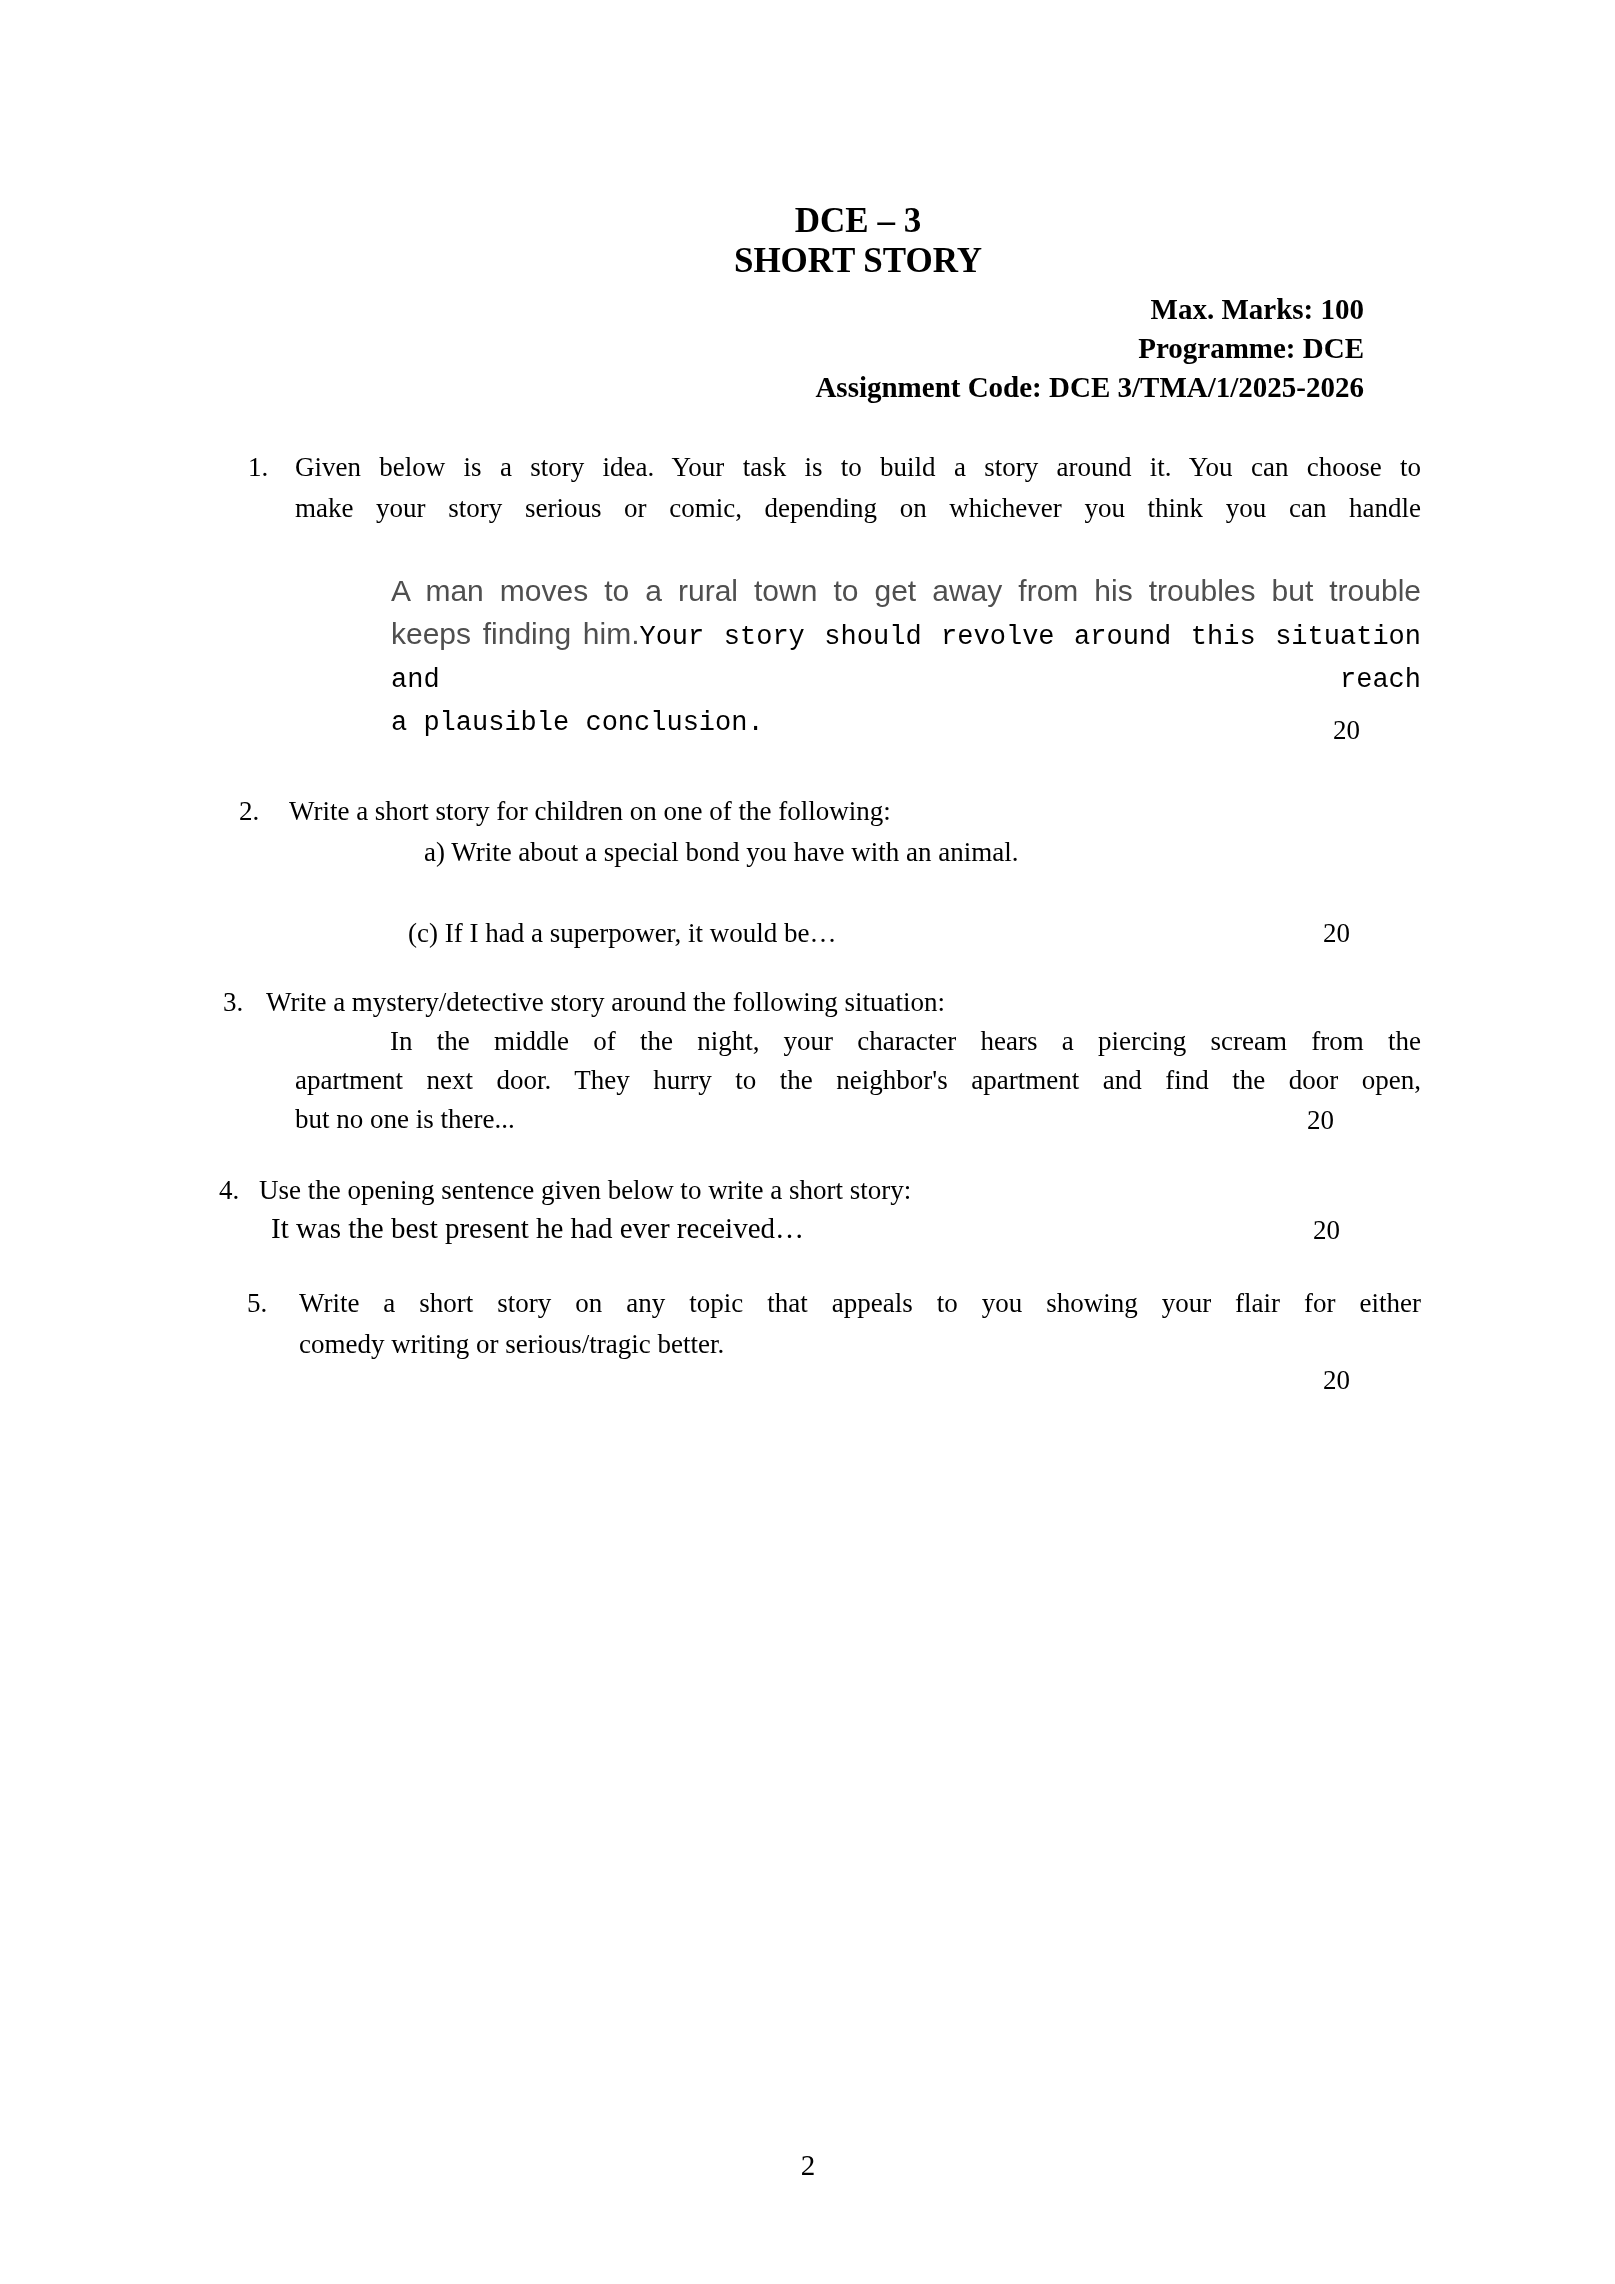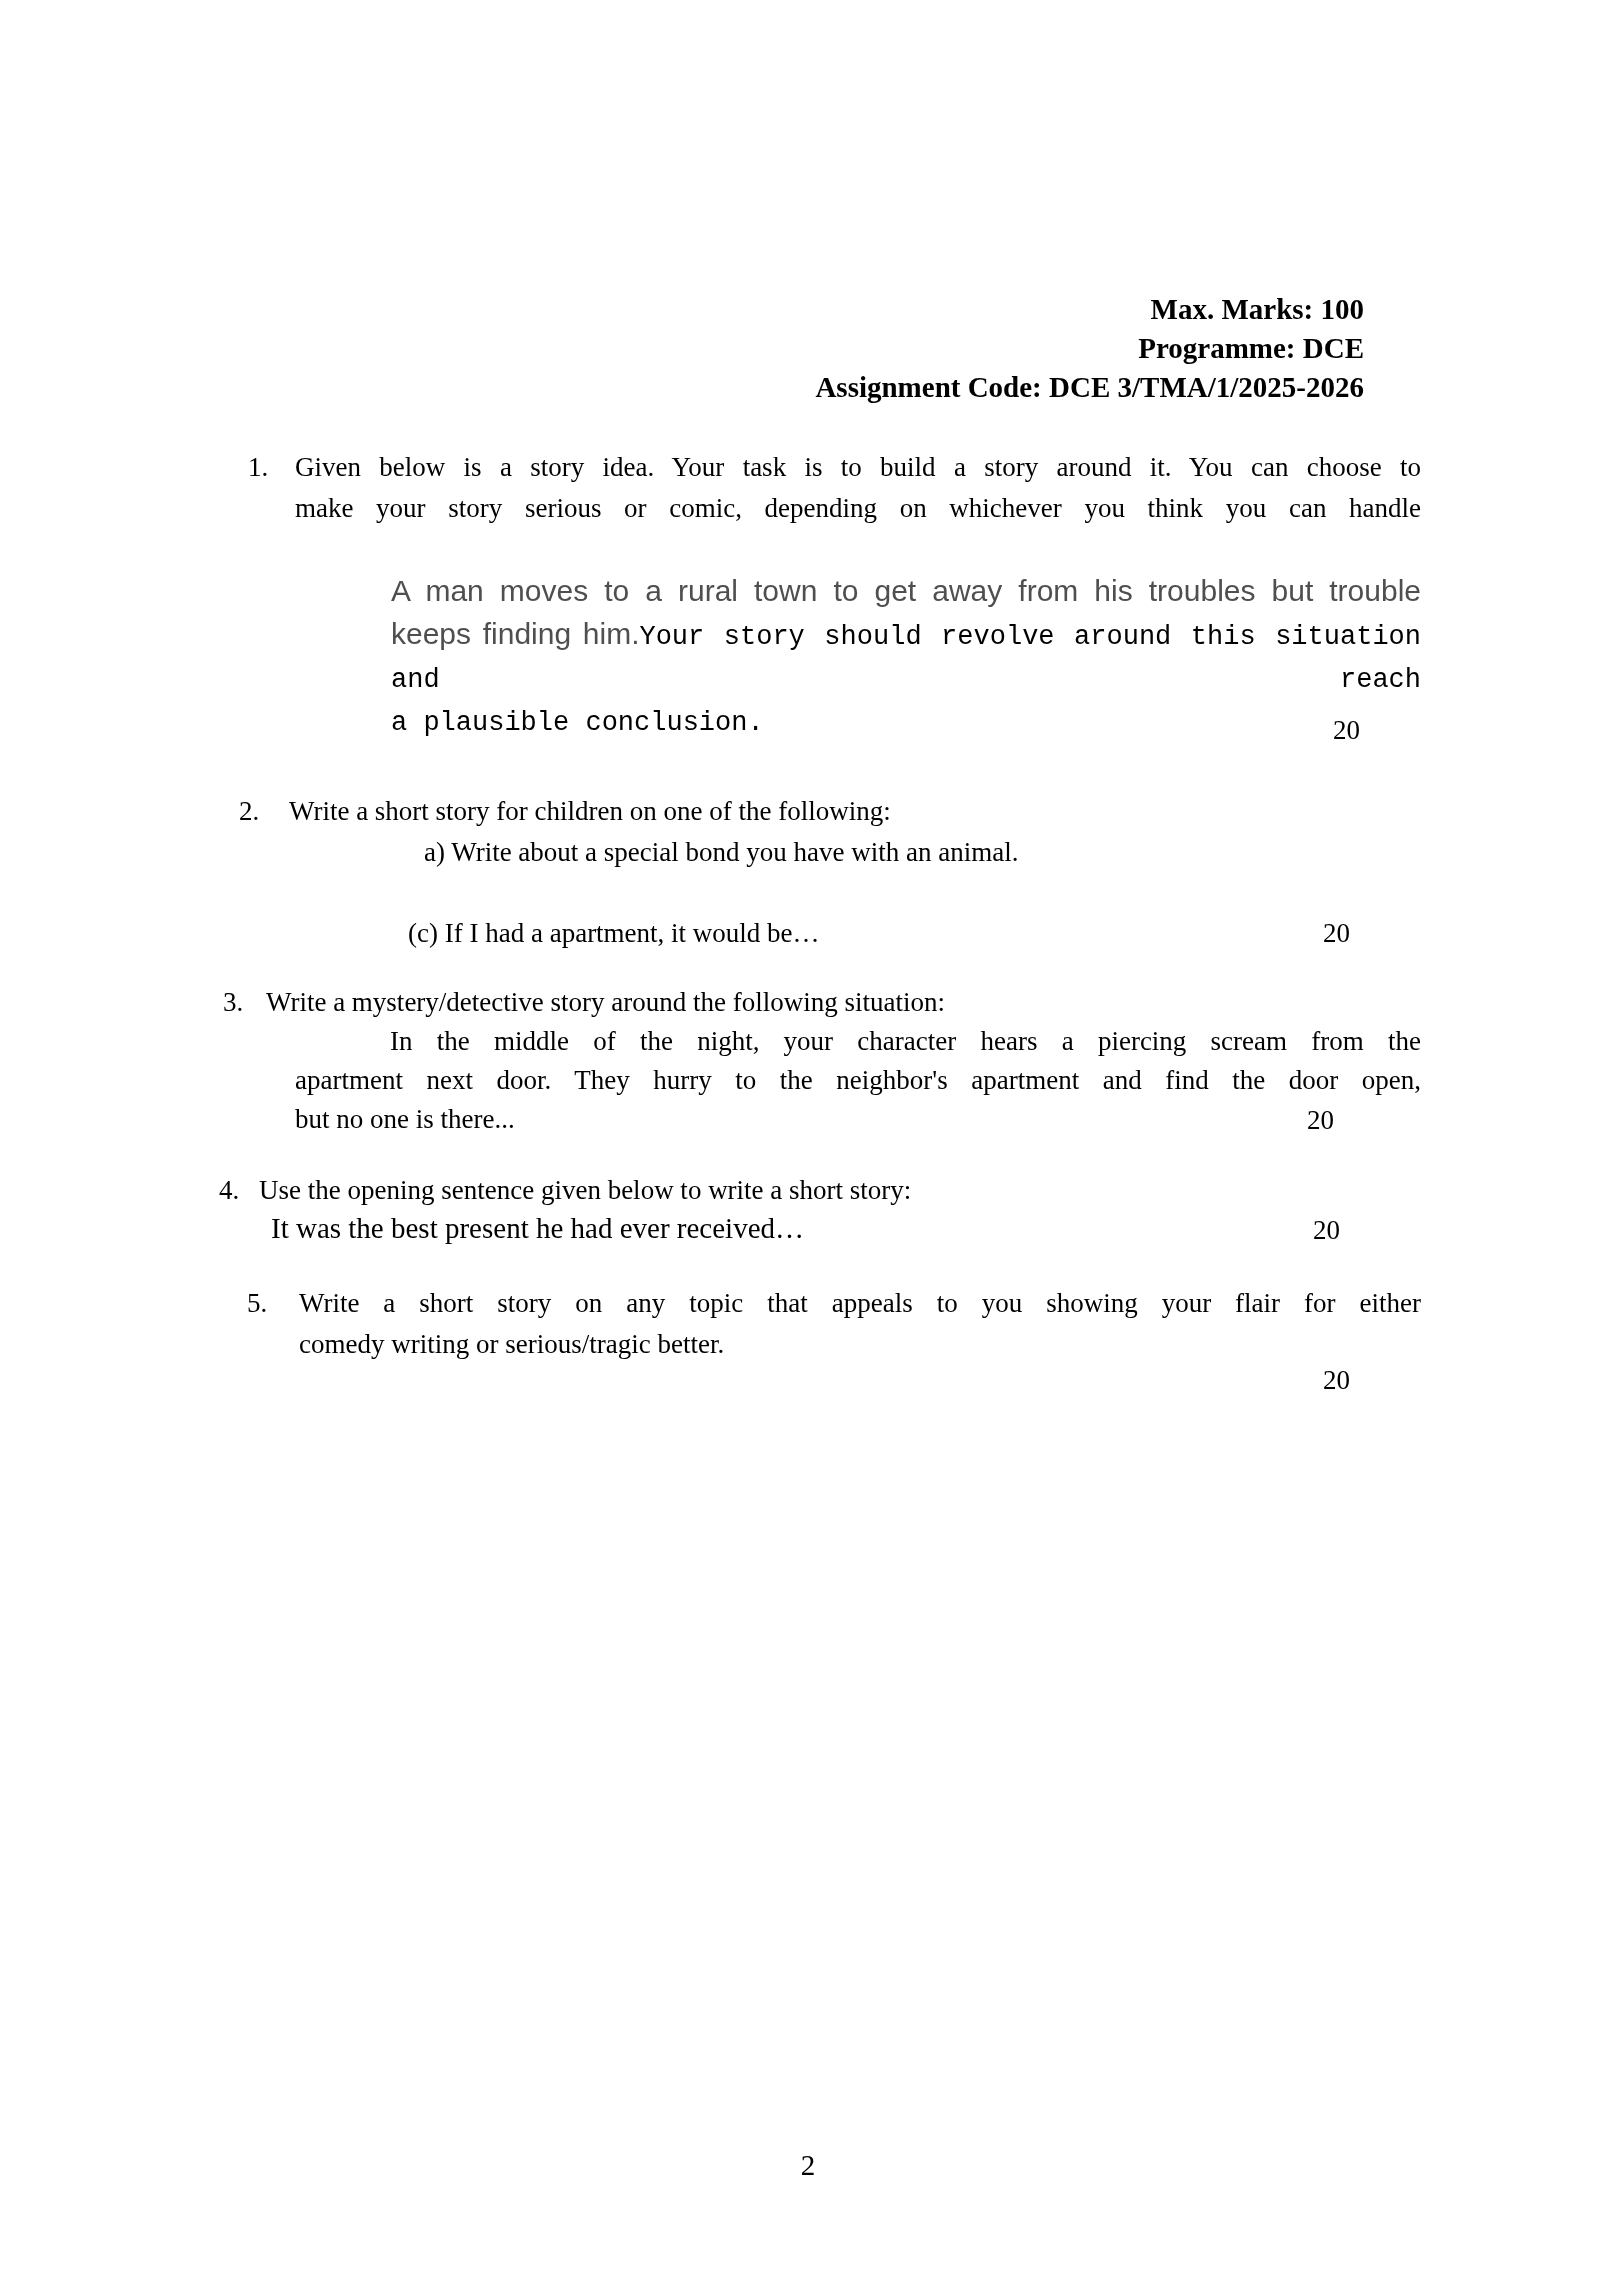--- a/index.html
+++ b/index.html
@@ -48,20 +48,24 @@
   .page-number{
     left:0; top:2146px; width:1616px;
     text-align:center; font-size:29px; line-height:39px;
   }
 </style>
 </head>
 <body>
 
 <div class="page">
 
+  <div class="abs title-block">
+    <div>DCE – 3</div>
+    <div>SHORT STORY</div>
+  </div>
 
   <div class="abs header-block">
     <div>Max. Marks: 100</div>
     <div>Programme: DCE</div>
     <div>Assignment Code: DCE 3/TMA/1/2025-2026</div>
   </div>
 
   <div class="abs q-number" style="left:248px; top:447px;">1.</div>
   <div class="abs q-lines q1-text">
     <div class="jl">Given below is a story idea. Your task is to build a story around it. You can choose to</div>
@@ -71,21 +75,21 @@
   <div class="abs q1-idea">
     <div class="jl"><span class="idea-sans">A man moves to a rural town to get away from his troubles but trouble</span></div>
     <div class="jl"><span class="idea-sans">keeps finding him.</span><span class="idea-serif">Your story should revolve around this situation and reach</span></div>
     <div><span class="idea-serif">a plausible conclusion.</span></div>
   </div>
   <div class="abs marks" style="left:1333px; top:710px;">20</div>
 
   <div class="abs q-number" style="left:239px; top:791px;">2.</div>
   <div class="abs q2-text">Write a short story for children on one of the following:</div>
   <div class="abs q-option" style="left:424px; top:832px;">a) Write about a special bond you have with an animal.</div>
-  <div class="abs q-option" style="left:408px; top:913px;">(c) If I had a apartment, it would be…</div>
+  <div class="abs q-option" style="left:408px; top:913px;">(c) If I had a superpower, it would be…</div>
   <div class="abs marks" style="left:1323px; top:913px;">20</div>
 
   <div class="abs q-number" style="left:223px; top:982px;">3.</div>
   <div class="abs q3-text">Write a mystery/detective story around the following situation:</div>
   <div class="abs q3-situation">
     <div class="jl q3-line1">In the middle of the night, your character hears a piercing scream from the</div>
     <div class="jl">apartment next door. They hurry to the neighbor's apartment and find the door open,</div>
     <div>but no one is there...</div>
   </div>
   <div class="abs marks" style="left:1307px; top:1100px;">20</div>

